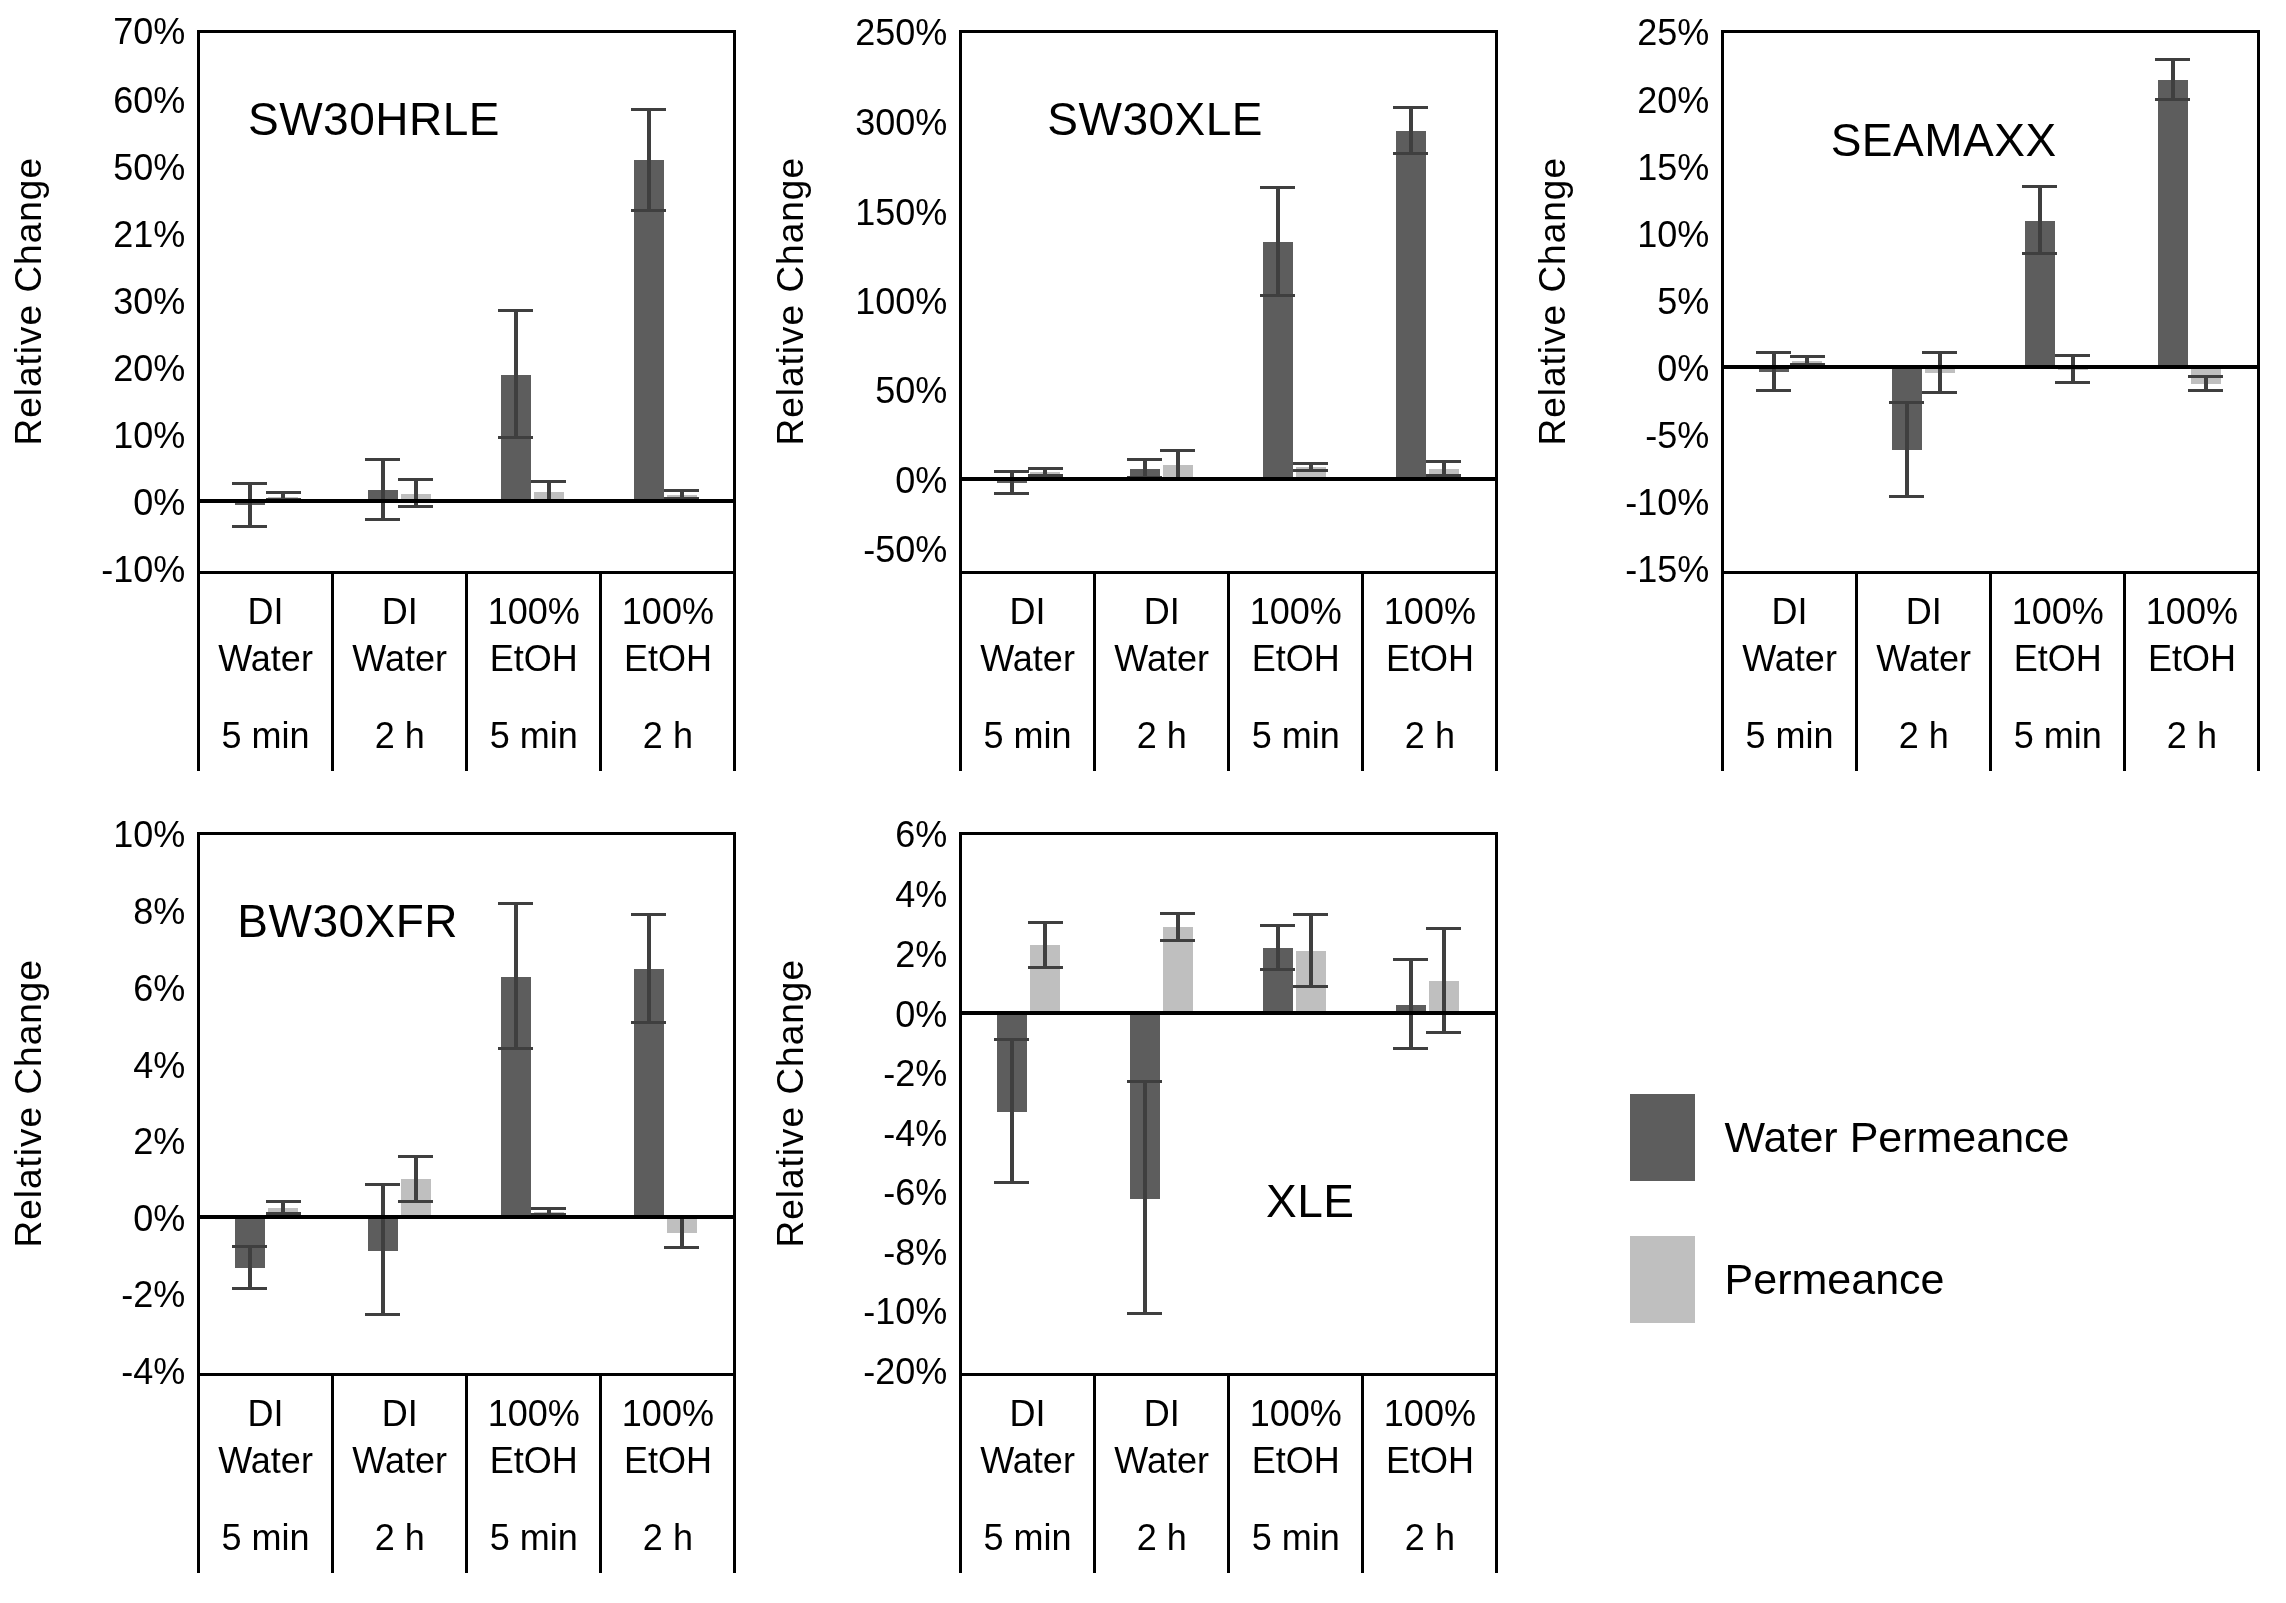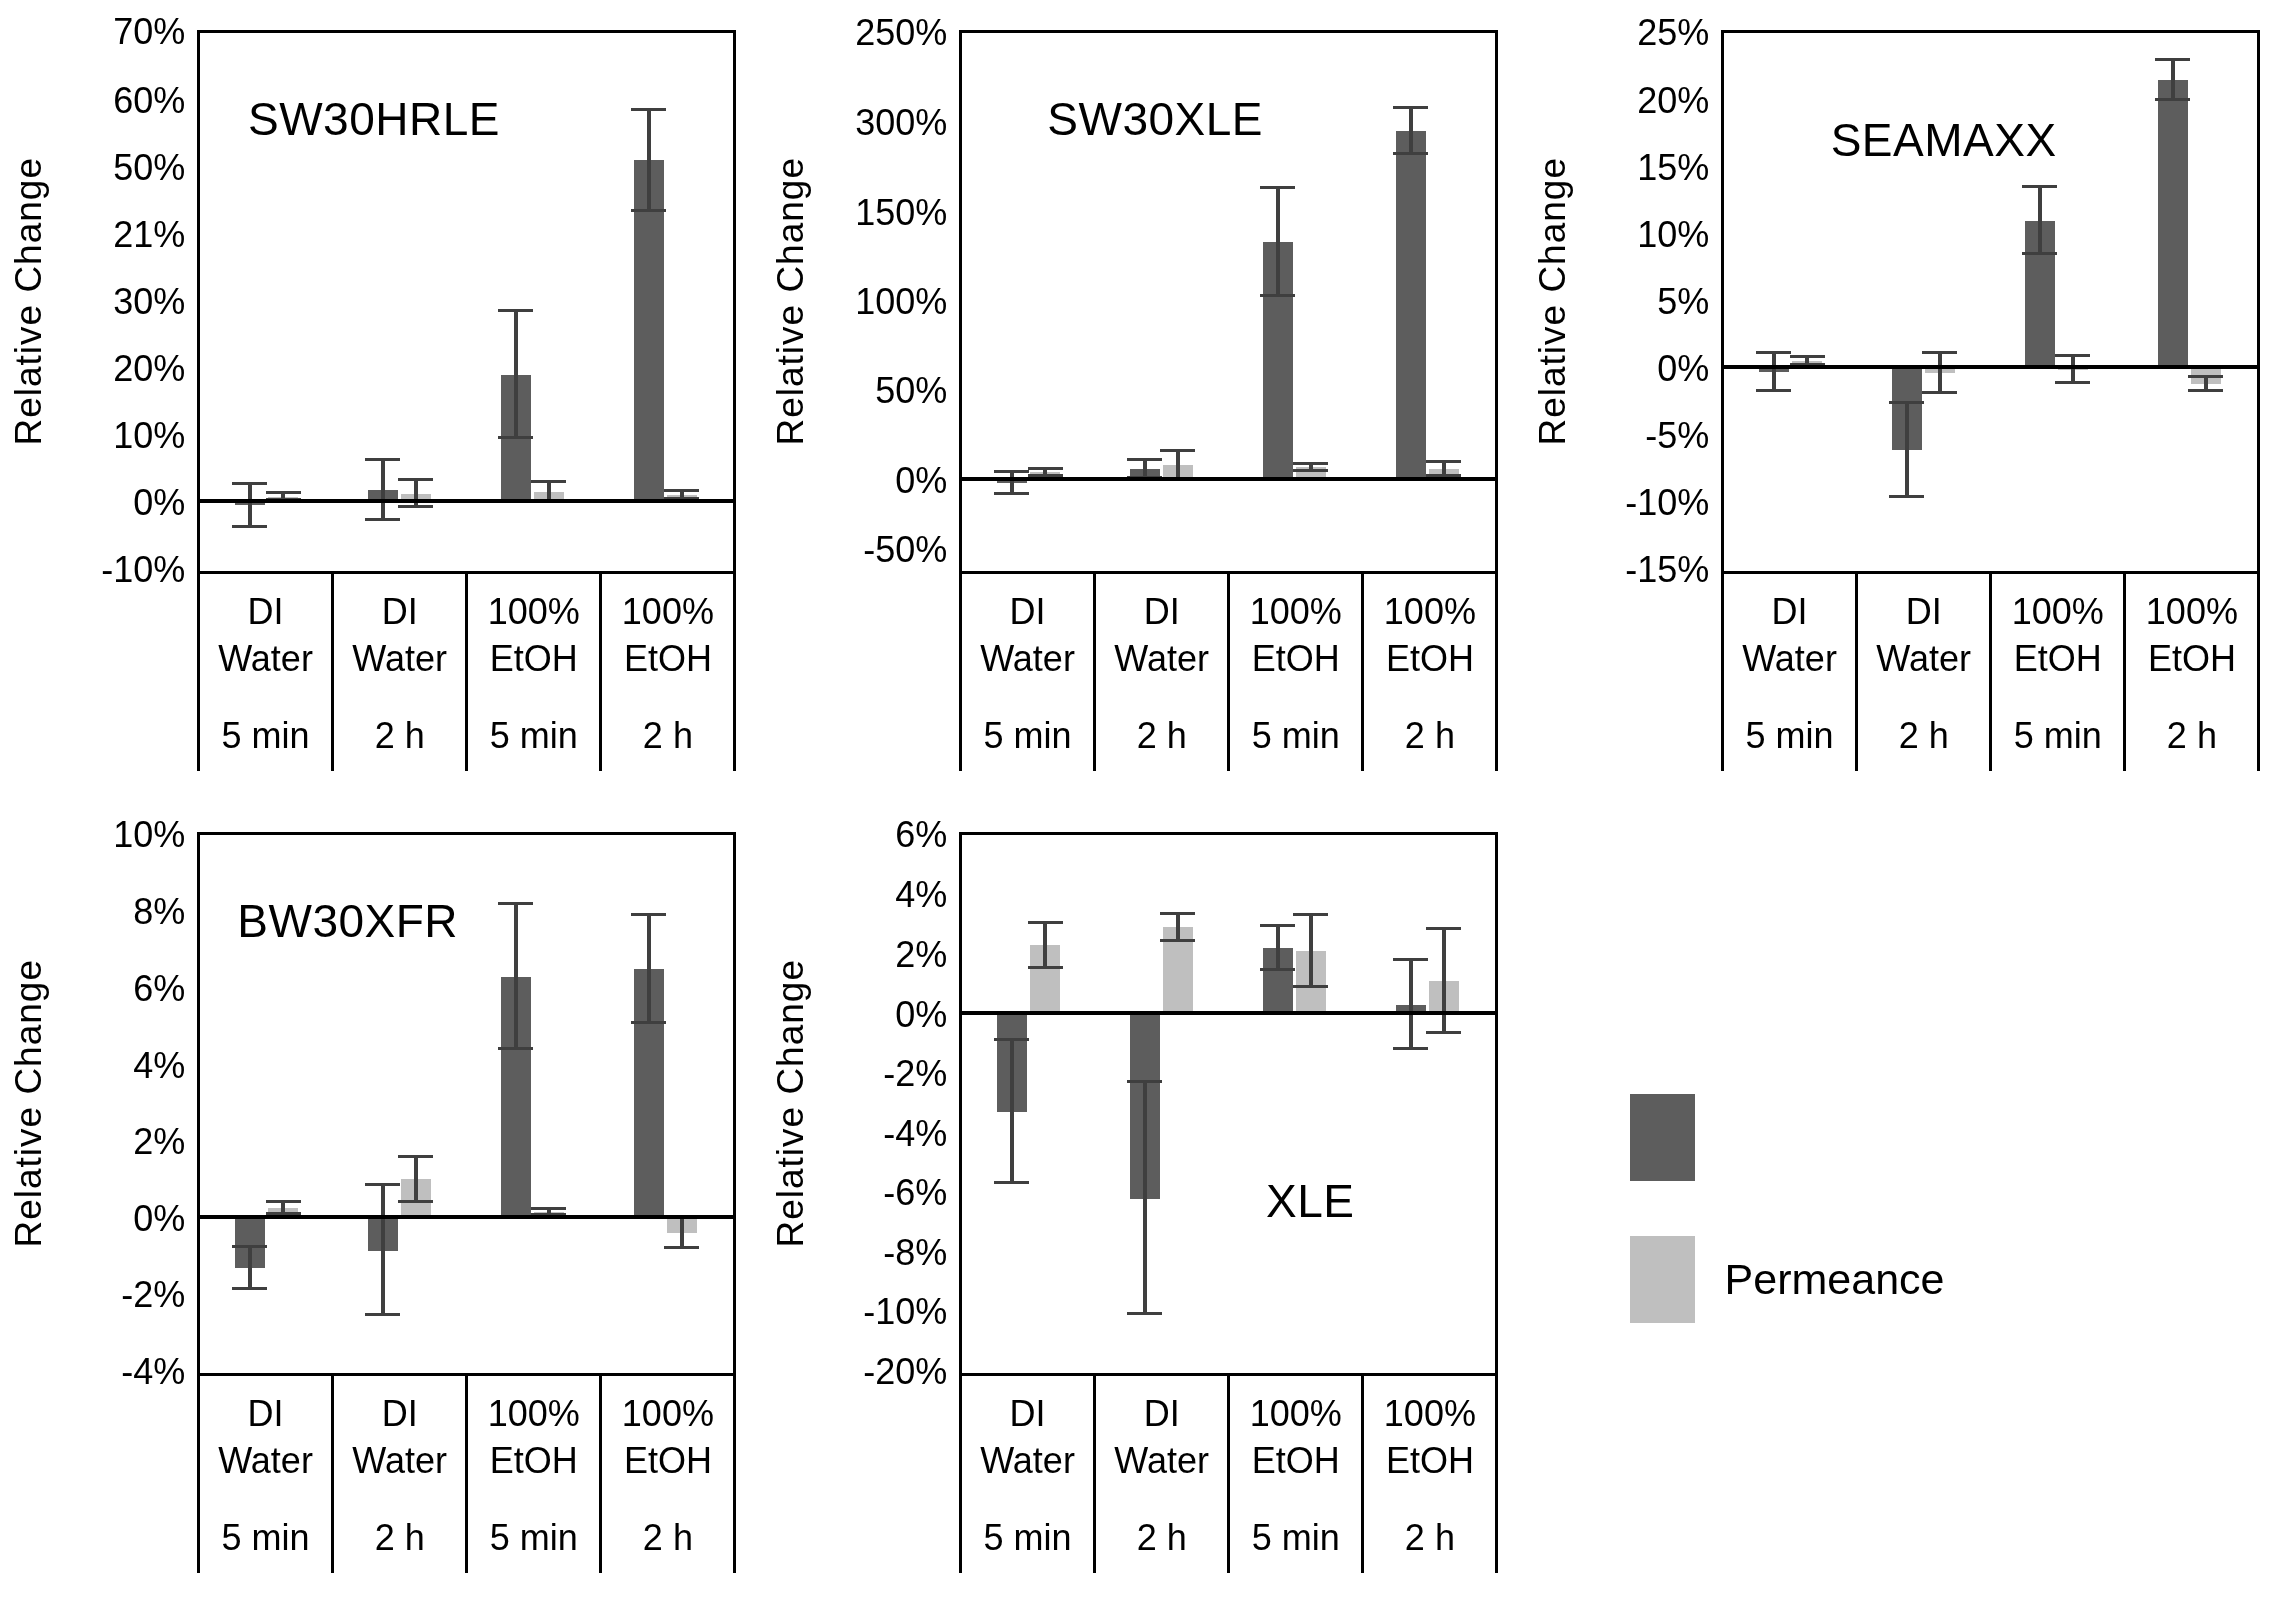--- a/index.html
+++ b/index.html
@@ -458,20 +458,21 @@
               <div class="time">2 h</div>
             </div>
           </div>
       </div>
     </div>
   </div>
 
   <div class="cell legend-cell">
     <div class="legend-item">
       <span class="swatch" style="background: rgb(93, 93, 93);"></span>
+      <span class="legend-label">Water Permeance</span>
     </div>
     <div class="legend-item">
       <span class="swatch" style="background: rgb(191, 191, 191);"></span>
       <span class="legend-label">Permeance</span>
     </div>
   </div>
 
 </div>
 
 

